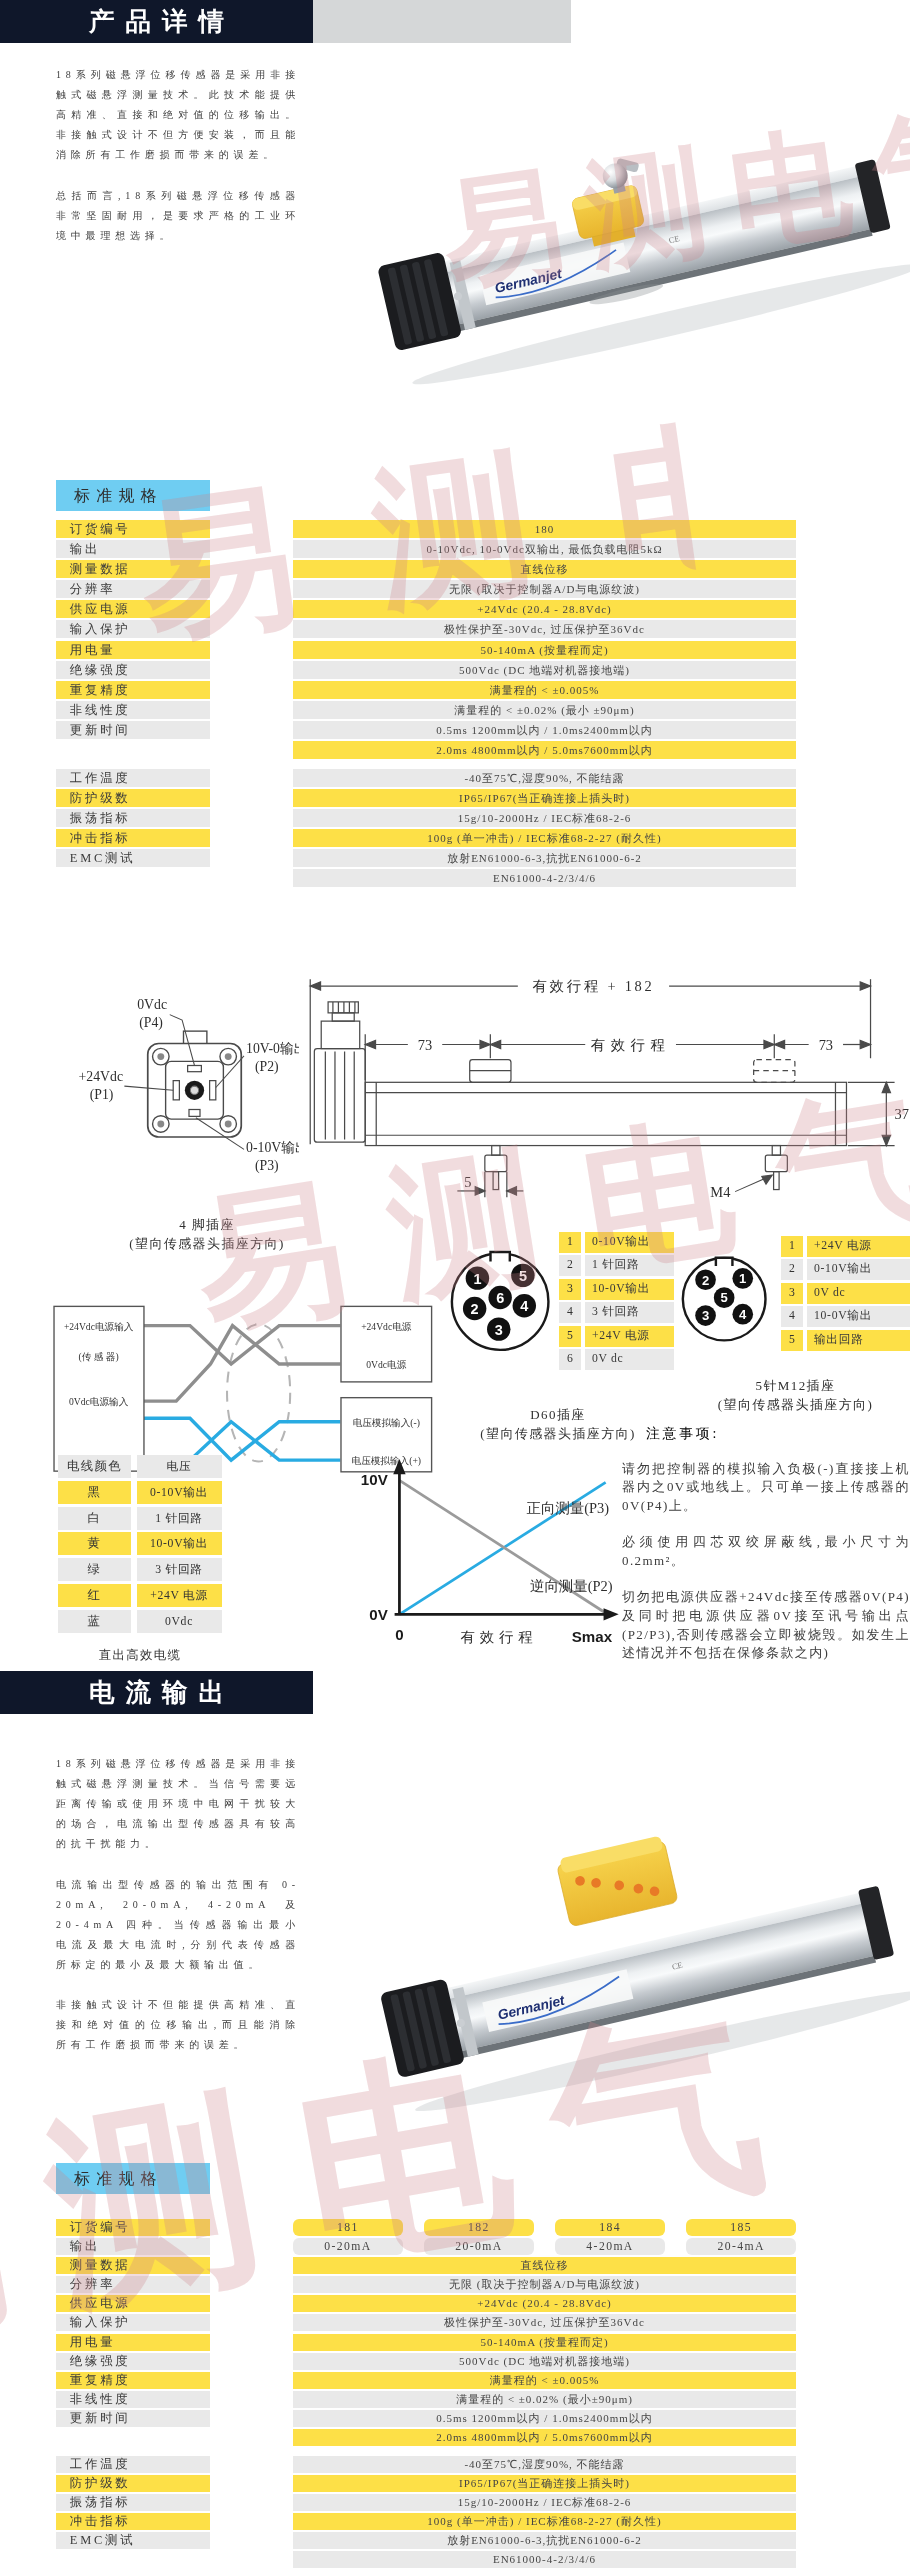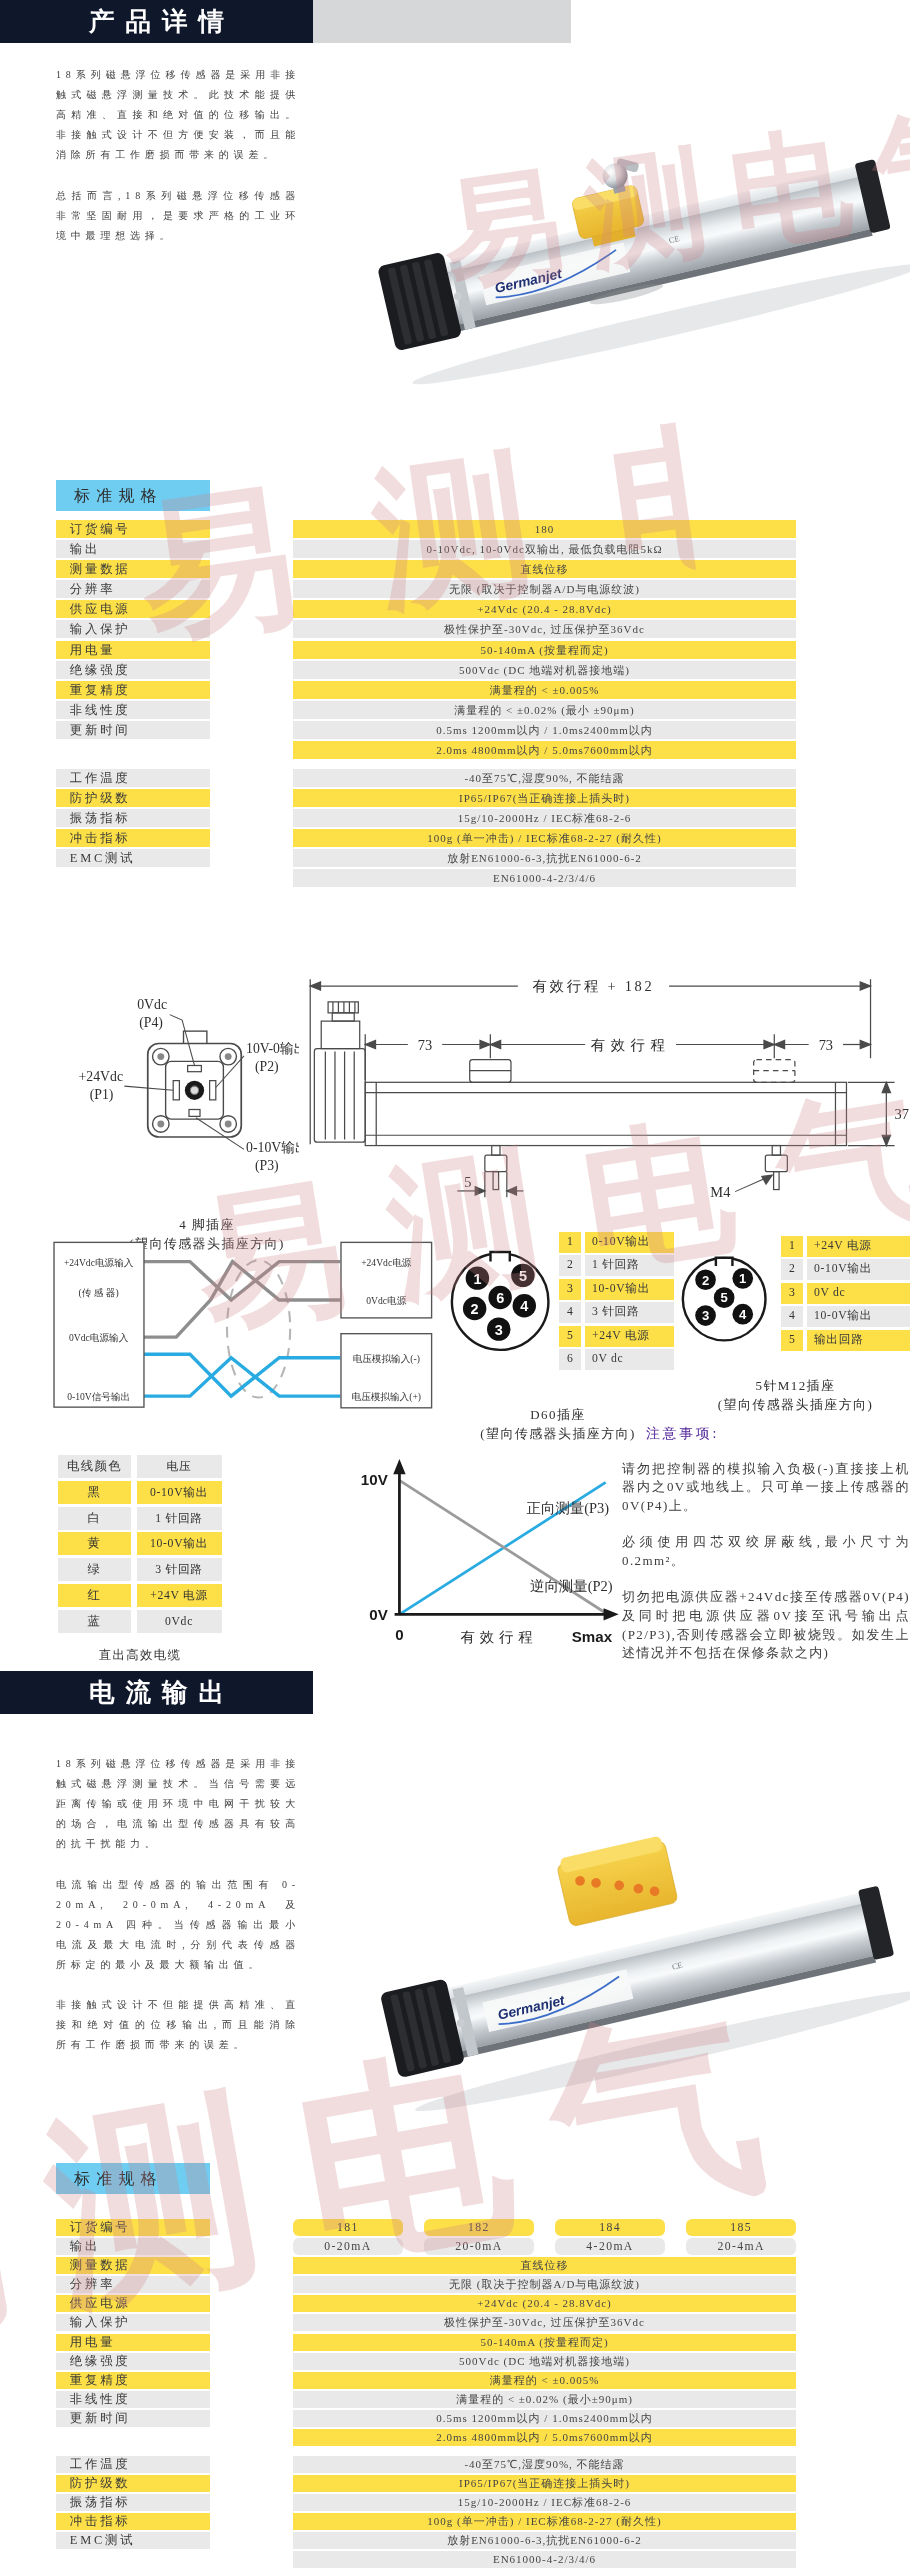--- a/index.html
+++ b/index.html
@@ -48,21 +48,21 @@
   .wc-row { display:flex; gap:5.5px; margin-bottom:2.8px; }
   .wc-c1 { width:73px; height:23px; line-height:23px; text-align:center; font-size:12.4px; letter-spacing:1.4px; color:#333; }
   .wc-c2 { width:85px; height:23px; line-height:23px; text-align:center; font-size:11.7px; letter-spacing:0.7px; color:#333; }
   .wc-caption { position:absolute; left:58px; top:1647px; width:164px; text-align:center;
                 font-size:12.4px; letter-spacing:1.4px; color:#333; }
 
   .diagram-caption { position:absolute; text-align:center; font-size:13px; letter-spacing:1.4px; color:#303030; line-height:18.6px; }
 
   
   .notes { position:absolute; left:622px; top:1425px; width:288px; }
-  .notes .title { color:#4c1d95; font-size:13.8px; letter-spacing:2.8px; margin-bottom:16.5px;padding-left:24px; }
+  .notes .title { color:#000000; font-size:13.8px; letter-spacing:2.8px; margin-bottom:16.5px;padding-left:24px; }
   .notes p { font-size:13px; line-height:18.6px; letter-spacing:1.4px; text-align:justify; color:#3d3d3d; margin-bottom:18px; }
 
   
   .wm { position:absolute; color:rgba(203,128,138,0.28); font-weight:bold; z-index:6;
         pointer-events:none; font-family:"Liberation Serif", serif; white-space:nowrap; }
 
   .photo { position:absolute; overflow:hidden; }
   svg text { font-family:"Liberation Serif", serif; }
   .sans { font-family:"Liberation Sans", sans-serif; }
 </style>
@@ -314,21 +314,21 @@
       <text x="442" y="42" font-size="21" text-anchor="middle" letter-spacing="4" fill="#2e2e2e">有效行程 + 182</text>
       <text x="197" y="128" font-size="21" text-anchor="middle" fill="#2e2e2e">73</text>
       <text x="496" y="128" font-size="21" text-anchor="middle" letter-spacing="8" fill="#2e2e2e">有效行程</text>
       <text x="780" y="128" font-size="21" text-anchor="middle" fill="#2e2e2e">73</text>
       <text x="880" y="229" font-size="21" fill="#2e2e2e">37</text>
       <text x="254" y="327" font-size="21" fill="#2e2e2e">5</text>
       <text x="612" y="342" font-size="21" fill="#2e2e2e">M4</text>
     </svg>
   </div>
 
-  <div class="photo" style="left:52px; top:1241px; width:383px; height:173px;">
+  <div class="photo" style="left:52px; top:1305px; width:383px; height:173px;">
     <svg width="383" height="173" viewBox="0 0 556 252">
       <ellipse cx="300" cy="128" rx="46" ry="100" stroke="#b5b5b5" stroke-width="3" stroke-dasharray="16,12" fill="none"></ellipse>
       <g stroke="#8e8e8e" stroke-width="5" fill="none">
         <path d="M133,30 L200,30 L260,86 L330,30 L419,30"></path>
         <path d="M133,140 L180,140 L230,86 L262,30 L330,86 L380,86 L419,86"></path>
       </g>
       <g stroke="#29abe2" stroke-width="5" fill="none">
         <path d="M133,165 L200,165 L260,226 L330,170 L419,170"></path>
         <path d="M133,226 L200,226 L260,170 L330,226 L419,226"></path>
       </g>

